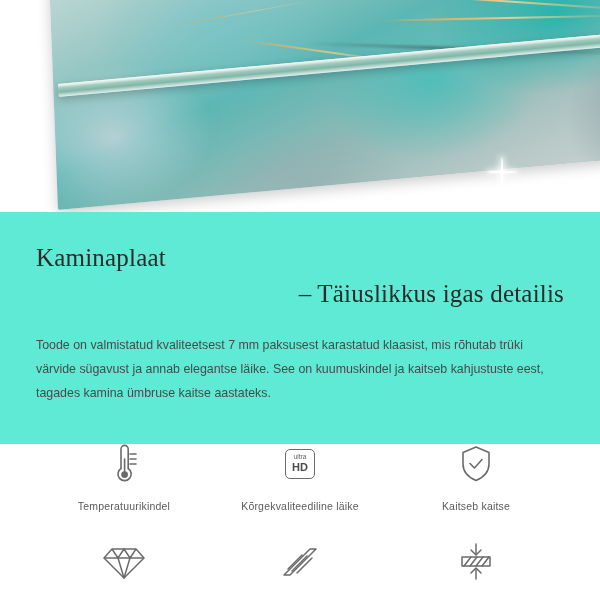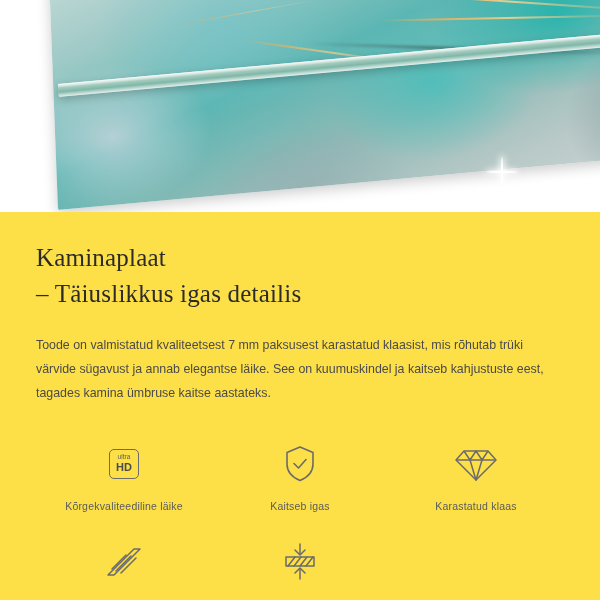--- a/index.html
+++ b/index.html
@@ -6,22 +6,22 @@
   html, body {
     width: 600px;
     height: 600px;
     background: #ffffff;
     font-family: "Liberation Sans", sans-serif;
     overflow: hidden;
   }
   .page {
     position: relative;
     width: 600px;
-    height: 600px;
-    background: #fde047;
+    height: 444px;
+    background: #5eead4;
   }
 
   
   .hero {
     position: relative;
     width: 600px;
     height: 212px;
     overflow: hidden;
     background: #ffffff;
   }
@@ -112,21 +112,21 @@
   .content { padding: 0 36px; }
   .headline {
     margin-top: 28px;
     font-family: "Liberation Serif", serif;
     font-size: 25px;
     line-height: 1.42;
     color: #2b2b2b;
     font-weight: 400;
     letter-spacing: .2px;
   }
-  .headline .l2 { display: block; }
+  .headline .l2 { display: block; text-align: right; }
   .body-text {
     margin-top: 22px;
     font-size: 12.4px;
     line-height: 1.95;
     color: #4a4a4a;
     max-width: 540px;
   }
 
   
   .features {
@@ -193,39 +193,52 @@
   <div class="content">
     <h1 class="headline">
       <span class="l1">Kaminaplaat</span>
       <span class="l2">– Täiuslikkus igas detailis</span>
     </h1>
 
     <p class="body-text">Toode on valmistatud kvaliteetsest 7 mm paksusest karastatud klaasist, mis rõhutab trüki värvide sügavust ja annab elegantse läike. See on kuumuskindel ja kaitseb kahjustuste eest, tagades kamina ümbruse kaitse aastateks.</p>
 
     <div class="features">
 
+      <div class="feature">
+        <div class="glyph">
+          <svg width="42" height="46" viewBox="0 0 42 46" fill="none" stroke="#6b6b6b" stroke-width="1.6" stroke-linecap="round">
+            <path d="M18 8a3.6 3.6 0 0 1 7.2 0v19.5a6.6 6.6 0 1 1-7.2 0z"></path>
+            <circle cx="21.6" cy="33.6" r="3.4" fill="#6b6b6b" stroke="none"></circle>
+            <line x1="21.6" y1="18" x2="21.6" y2="32"></line>
+            <line x1="27" y1="13" x2="33" y2="13"></line>
+            <line x1="27" y1="18" x2="33" y2="18"></line>
+            <line x1="27" y1="23" x2="33" y2="23"></line>
+          </svg>
+        </div>
+        <div class="caption">Temperatuurikindel</div>
+      </div>
 
       <div class="feature">
         <div class="glyph">
           <div class="ultrahd">
             <span class="u1">ultra</span>
             <span class="u2">HD</span>
           </div>
         </div>
         <div class="caption">Kõrgekvaliteediline läike</div>
       </div>
 
       <div class="feature">
         <div class="glyph">
           <svg width="36" height="42" viewBox="0 0 36 42" fill="none" stroke="#6b6b6b" stroke-width="1.6" stroke-linecap="round" stroke-linejoin="round">
             <path d="M18 4 L31 9.5 V21c0 8.5-6 13.6-13 16.5C11 34.6 5 29.5 5 21V9.5z"></path>
             <polyline points="12,20.5 16.5,25 24,16.5"></polyline>
           </svg>
         </div>
-        <div class="caption">Kaitseb igas</div>
+        <div class="caption">Kaitseb kaitse</div>
       </div>
 
       <div class="feature">
         <div class="glyph">
           <svg width="44" height="40" viewBox="0 0 44 40" fill="none" stroke="#6b6b6b" stroke-width="1.5" stroke-linejoin="round">
             <path d="M10 7h24l8 9-20 20L2 16z"></path>
             <path d="M2 16h40"></path>
             <path d="M10 7l6 9 6-9 6 9 6-9"></path>
             <path d="M16 16l6 20 6-20"></path>
           </svg>

